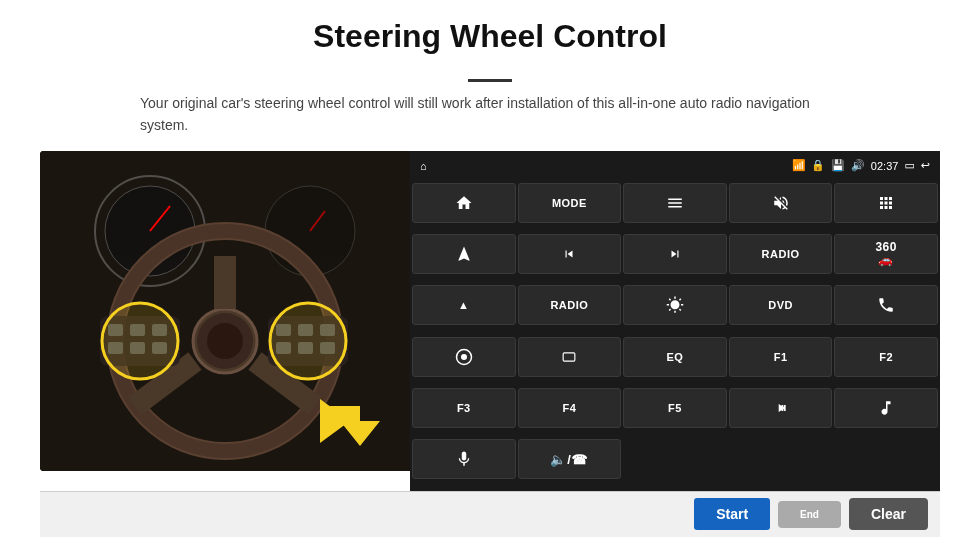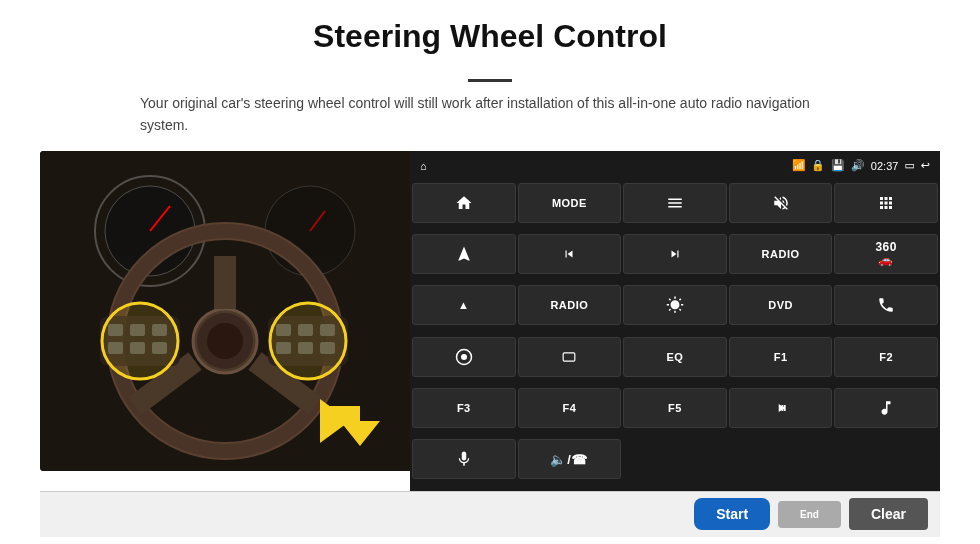--- a/index.html
+++ b/index.html
@@ -120,21 +120,21 @@
       align-items: center;
       justify-content: flex-end;
       padding: 0 12px;
       gap: 8px;
       border-top: 1px solid #ccc;
     }
     .btn-start {
       background: #1565c0;
       color: #fff;
       border: none;
-      border-radius: 8px;
+      border-radius: 3px;
       padding: 8px 22px;
       font-size: 14px;
       font-weight: 600;
       cursor: pointer;
     }
     .btn-end {
       background: #aaa;
       color: #fff;
       border: none;
       border-radius: 4px;

